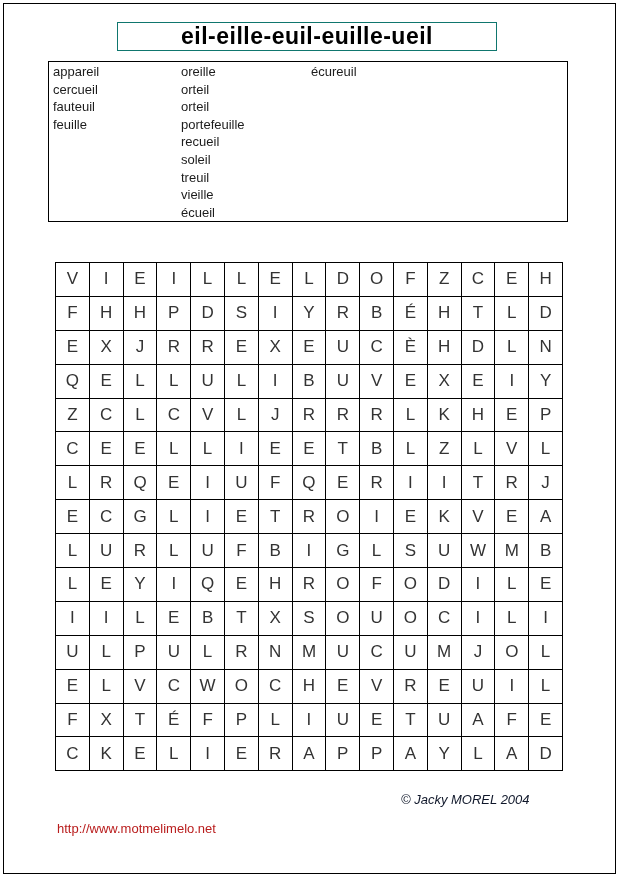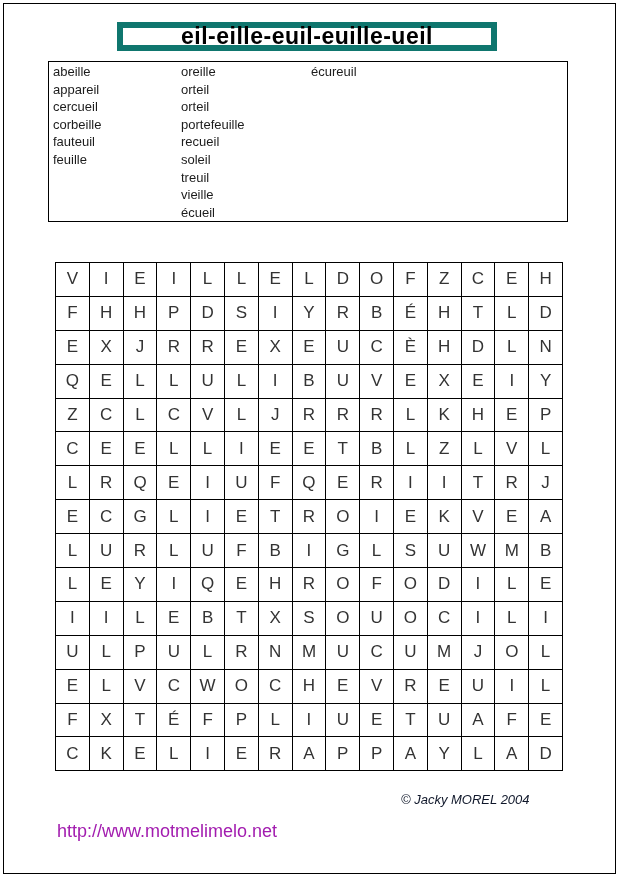--- a/index.html
+++ b/index.html
@@ -6,22 +6,22 @@
   .page {
     position:relative; width:620px; height:877px; background:#ffffff;
     font-family:"Liberation Sans", sans-serif; overflow:hidden;
   }
   .frame {
     position:absolute; left:3px; top:3px; width:613px; height:871px;
     border:1px solid #000; box-sizing:border-box; pointer-events:none;
   }
   .title-box {
     position:absolute; left:117px; top:22px; width:380px; height:29px;
-    border:6px solid #0f766e; box-sizing:border-box;
-    display:flex; align-items:center; justify-content:center;
+    border:1px solid #0f766e; box-sizing:border-box;
+    display:flex; justify-content:center;
   }
   .title-text {
     font-weight:bold; font-size:23px; letter-spacing:0.5px; color:#000;
     white-space:nowrap;
   }
   .words-box {
     position:absolute; left:48px; top:61px; width:520px; height:161px;
     border:1px solid #000; box-sizing:border-box;
     display:grid; grid-template-columns:128px 130px 1fr;
     padding:1px 0 0 4px;
@@ -35,43 +35,41 @@
     border-collapse:collapse; table-layout:fixed;
   }
   .letter-grid td {
     width:32.8px; height:32.9px; padding:0;
     border:1px solid #000; box-sizing:content-box;
     text-align:center; vertical-align:middle;
     font-size:17px; color:#333; font-weight:400;
   }
   .footer-url {
     position:absolute; left:57px; top:821px;
-    font-size:18px; color:#a21caf; text-decoration:none;
+    font-size:13px; color:#b91c1c; text-decoration:none;
   }
   .footer-copy {
     position:absolute; left:401px; top:792px;
     font-size:13px; font-style:italic; color:#0f172a; white-space:nowrap;
   }
 </style>
 </head>
 <body>
 
 <div class="page">
   <div class="frame"></div>
 
   <div class="title-box">
     <span class="title-text">eil-eille-euil-euille-ueil</span>
   </div>
 
   <div class="words-box">
     <div class="word-col">
-        <div class="word">abeille</div>
         <div class="word">appareil</div>
         <div class="word">cercueil</div>
-        <div class="word">corbeille</div>
         <div class="word">fauteuil</div>
         <div class="word">feuille</div>
       </div>
     <div class="word-col">
         <div class="word">oreille</div>
         <div class="word">orteil</div>
         <div class="word">orteil</div>
         <div class="word">portefeuille</div>
         <div class="word">recueil</div>
         <div class="word">soleil</div>

